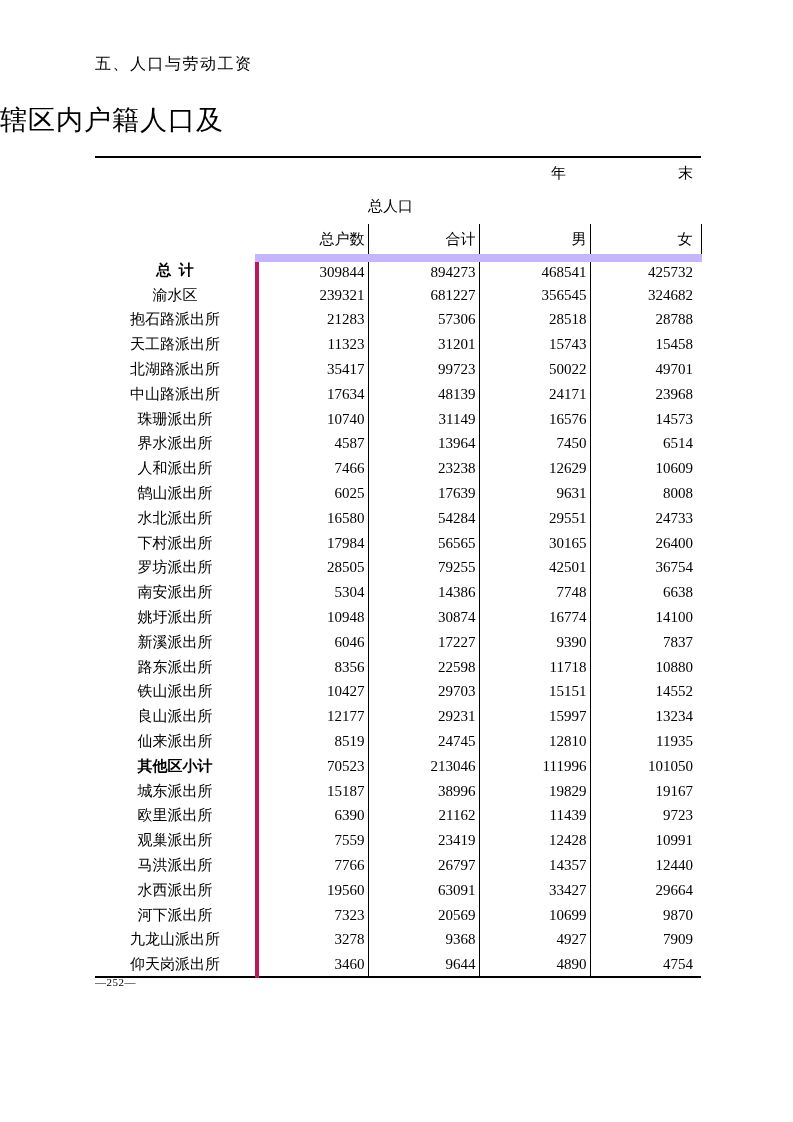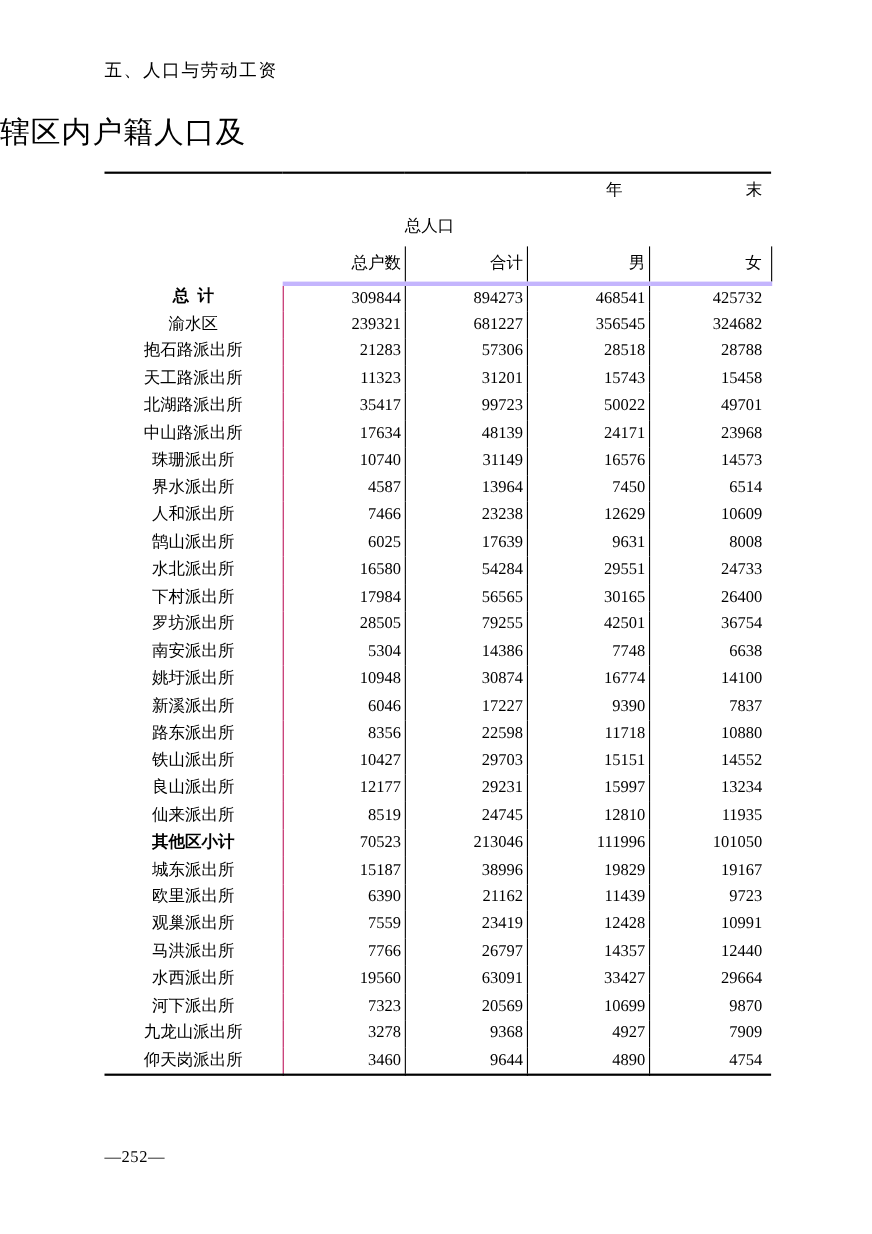--- a/index.html
+++ b/index.html
@@ -33,32 +33,32 @@
   tr.h2 { height:35px; }
   tr.h3 { height:34px; }
   .corner-cell { border-right:1px solid #000; border-bottom:2px solid #000; }
   .year-end-cell { border-bottom:1px solid #000; }
   .year-end-inner {
     display:flex; justify-content:flex-end; align-items:center;
     gap:112px; padding-right:8px;
   }
   .empty-over-households { border-right:1px solid #000; border-bottom:1px solid #000; }
   .total-pop-cell { border-bottom:1px solid #000; border-right:1px solid #000; text-align:left; }
-  tr.h3 th { border-bottom:4px solid #c4b5fd; border-right:1px solid #000; text-align:right; padding-right:3px; }
+  tr.h3 th { border-bottom:8px solid #c4b5fd; border-right:1px solid #000; text-align:right; padding-right:3px; }
   tr.h3 th.last { padding-right:8px; }
   tbody tr { height:24.8px; }
   td.label-cell {
-    border-right:1px solid #be185d; text-align:center; white-space:pre;
+    border-right:4px solid #be185d; text-align:center; white-space:pre;
   }
   td.num-cell { border-right:1px solid #000; text-align:right; padding-right:3px; }
   td.num-cell.last { border-right:0; padding-right:8px; }
   tr.bold-row td.label-cell { font-weight:bold; }
   .page-number {
-    position:absolute; left:95px; top:1044px;
-    font-size:15px; letter-spacing:0.5px;
+    position:absolute; left:95px; top:976px;
+    font-size:11px; letter-spacing:0.5px;
   }
 </style>
 </head>
 <body>
 
 <div class="section-header">五、人口与劳动工资</div>
 
 <div class="doc-title">辖区内户籍人口及</div>
 
 <div class="table-wrap">

